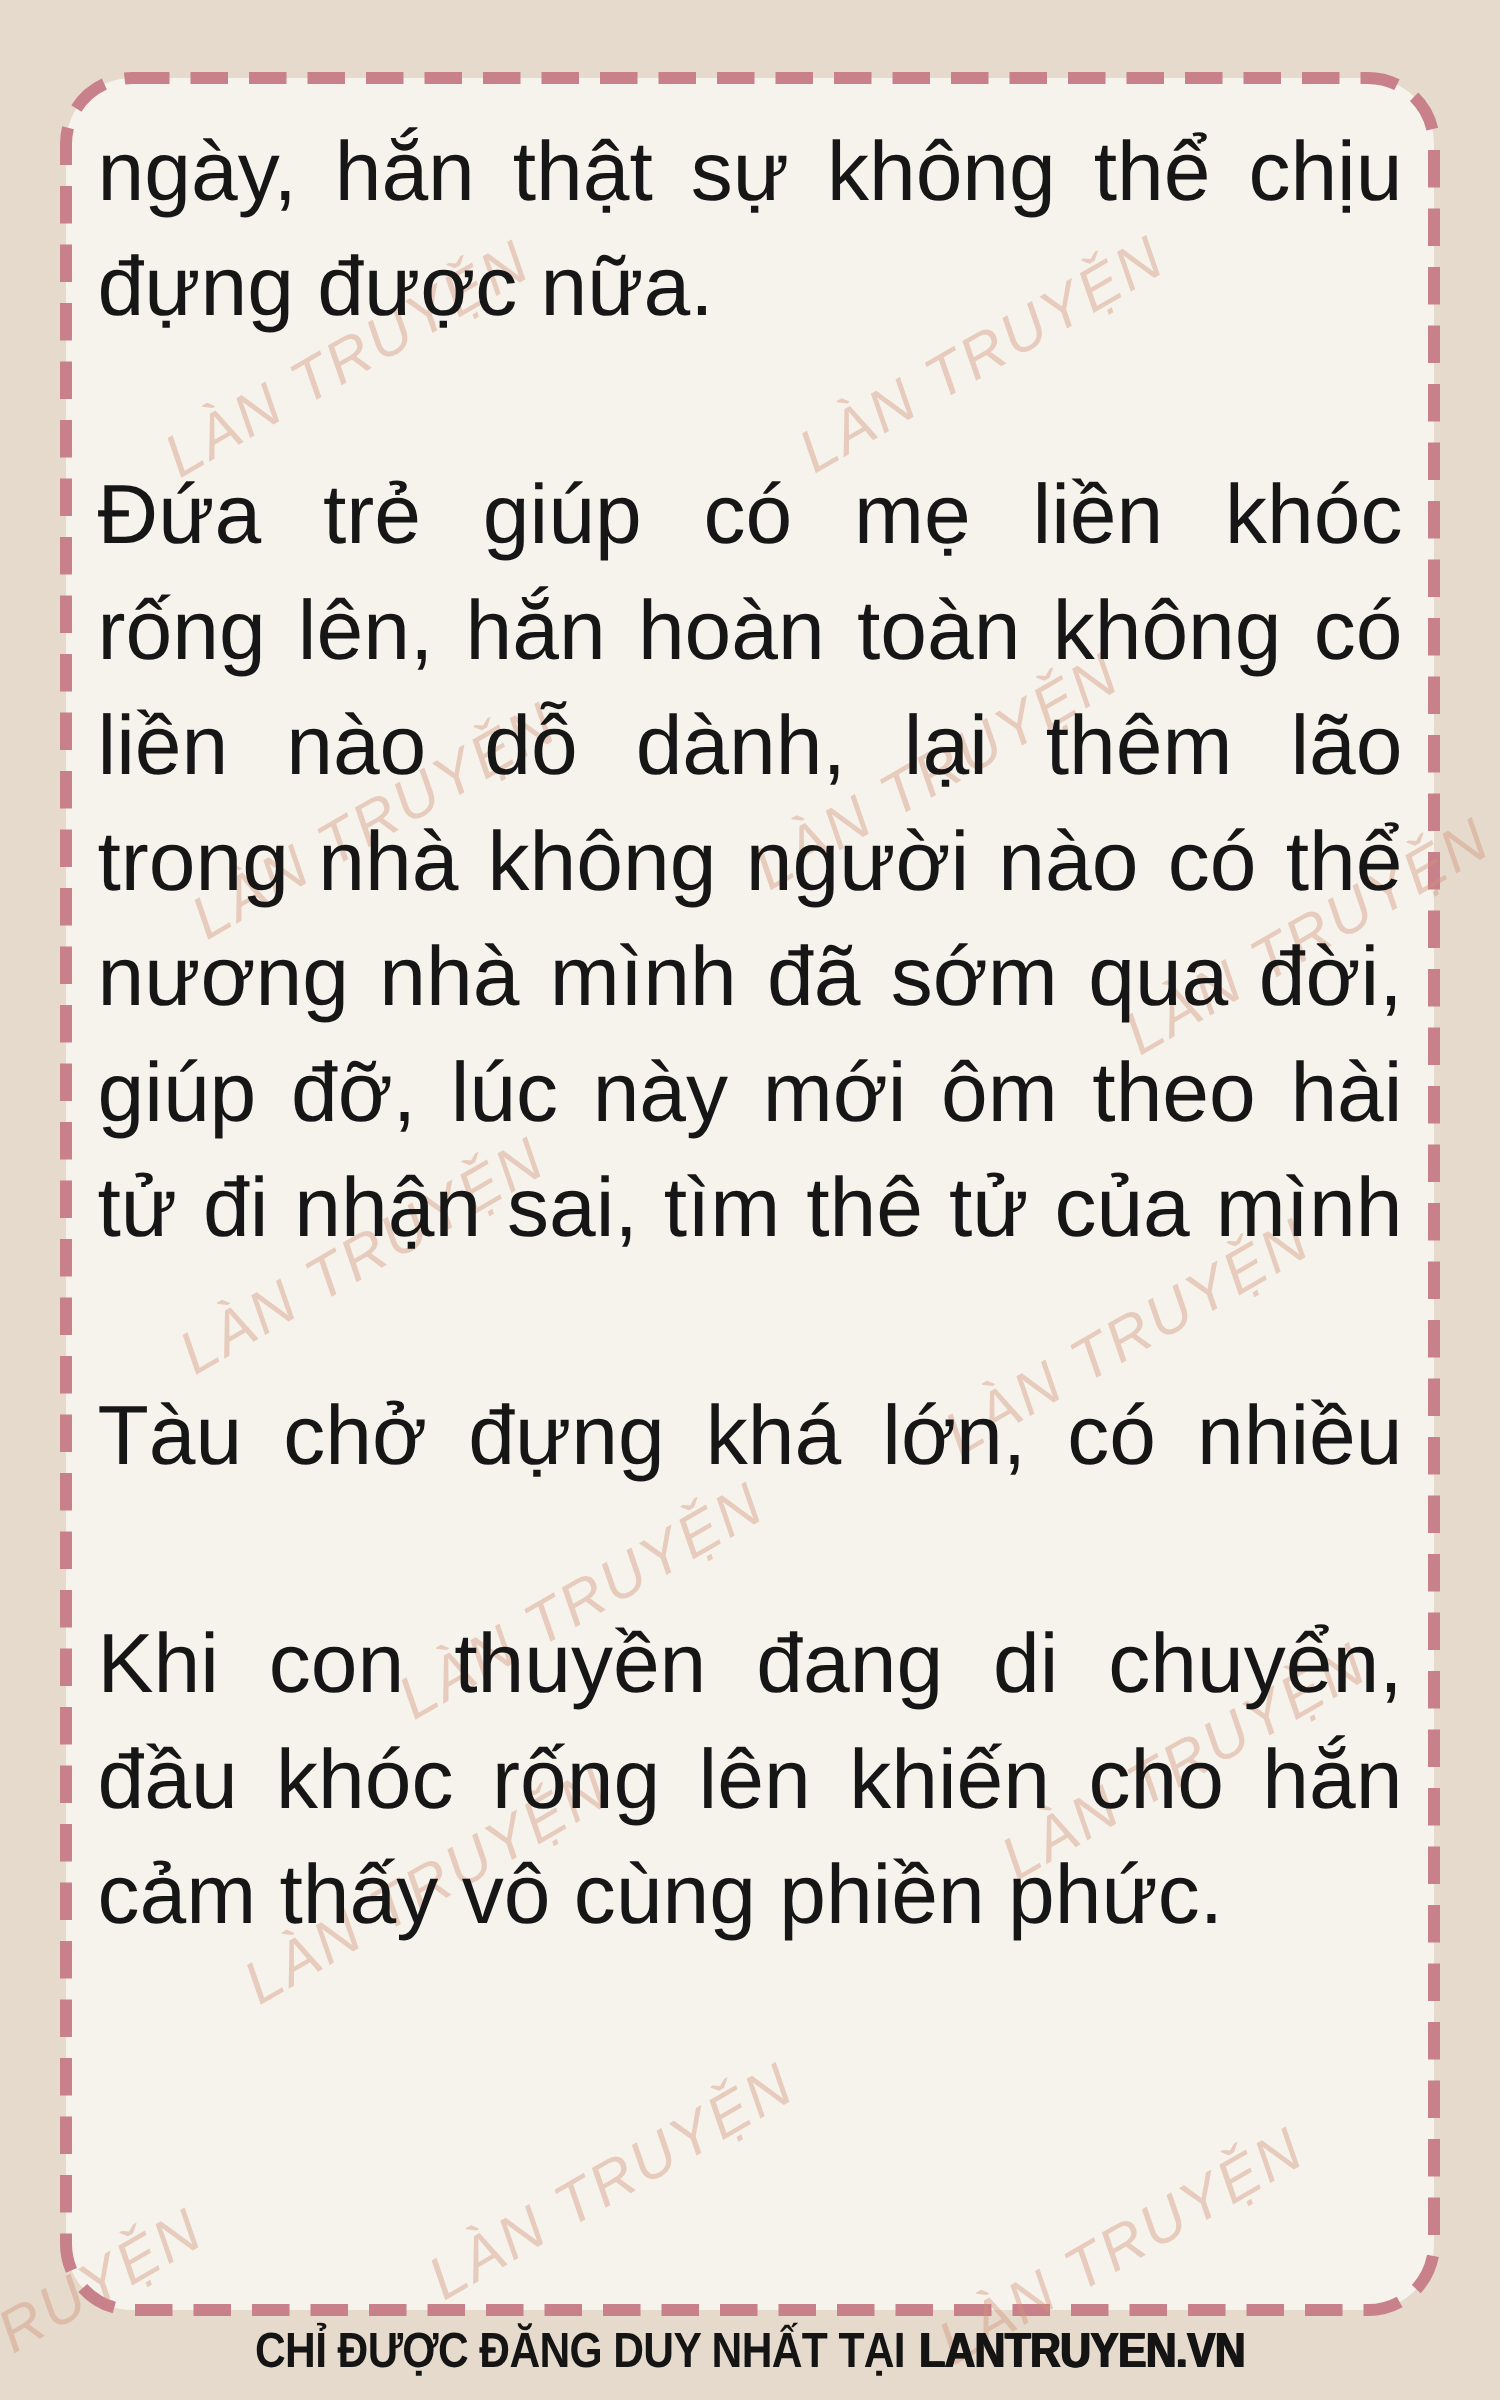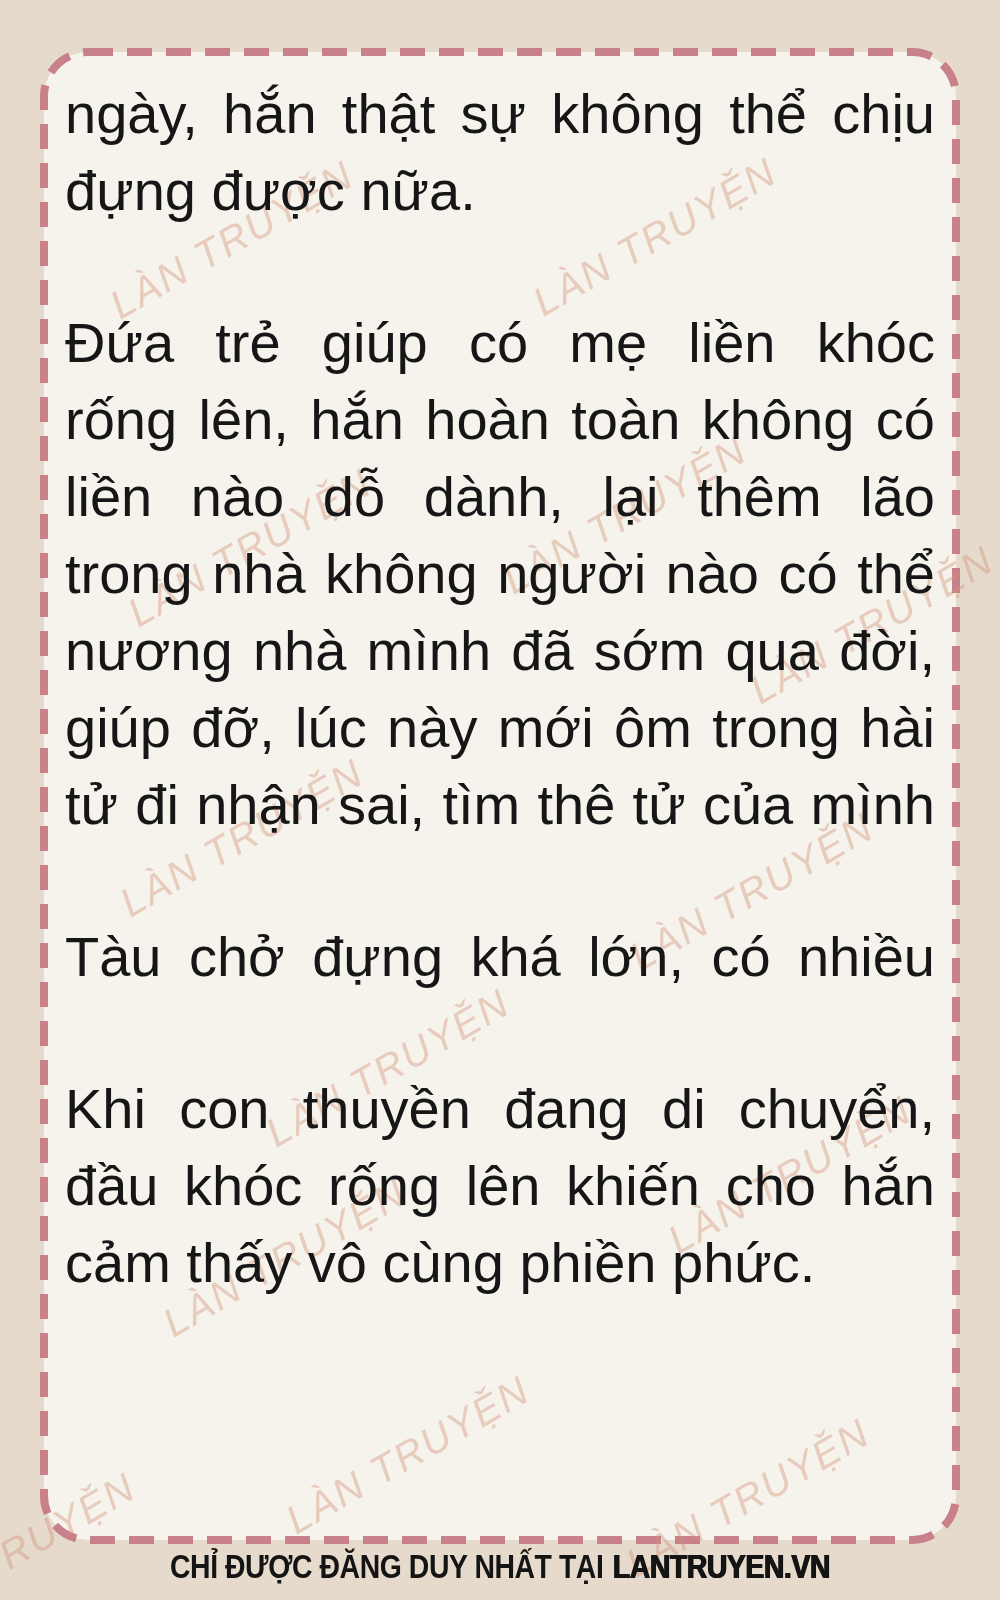--- a/index.html
+++ b/index.html
@@ -100,21 +100,21 @@
   <div class="para">
     <div class="line">ngày, hắn thật sự không thể chịu</div>
     <div class="line last">đựng được nữa.</div>
   </div>
   <div class="para">
     <div class="line">Đứa trẻ giúp có mẹ liền khóc</div>
     <div class="line">rống lên, hắn hoàn toàn không có</div>
     <div class="line">liền nào dỗ dành, lại thêm lão</div>
     <div class="line">trong nhà không người nào có thể</div>
     <div class="line">nương nhà mình đã sớm qua đời,</div>
-    <div class="line">giúp đỡ, lúc này mới ôm trong hài</div>
+    <div class="line">giúp đỡ, lúc này mới ôm theo hài</div>
     <div class="line">tử đi nhận sai, tìm thê tử của mình</div>
   </div>
   <div class="para">
     <div class="line">Tàu chở đựng khá lớn, có nhiều</div>
   </div>
   <div class="para">
     <div class="line">Khi con thuyền đang di chuyển,</div>
     <div class="line">đầu khóc rống lên khiến cho hắn</div>
     <div class="line last">cảm thấy vô cùng phiền phức.</div>
   </div>

